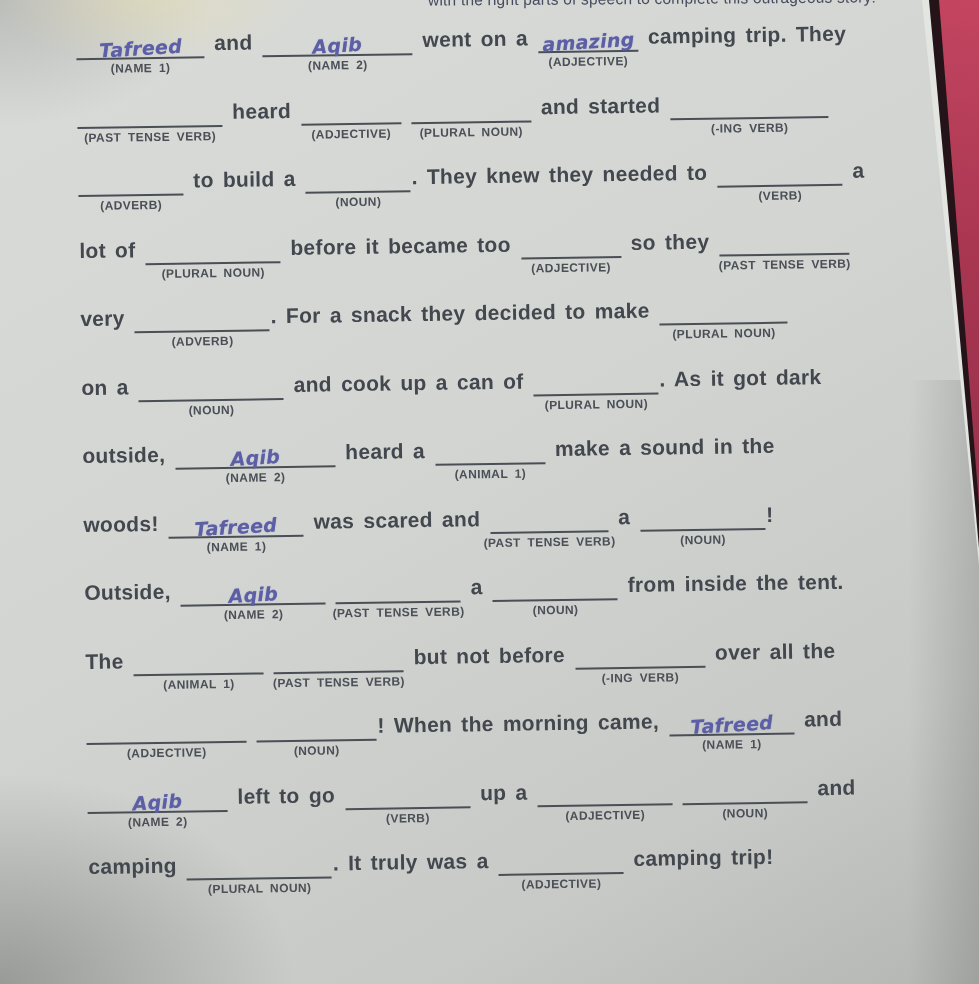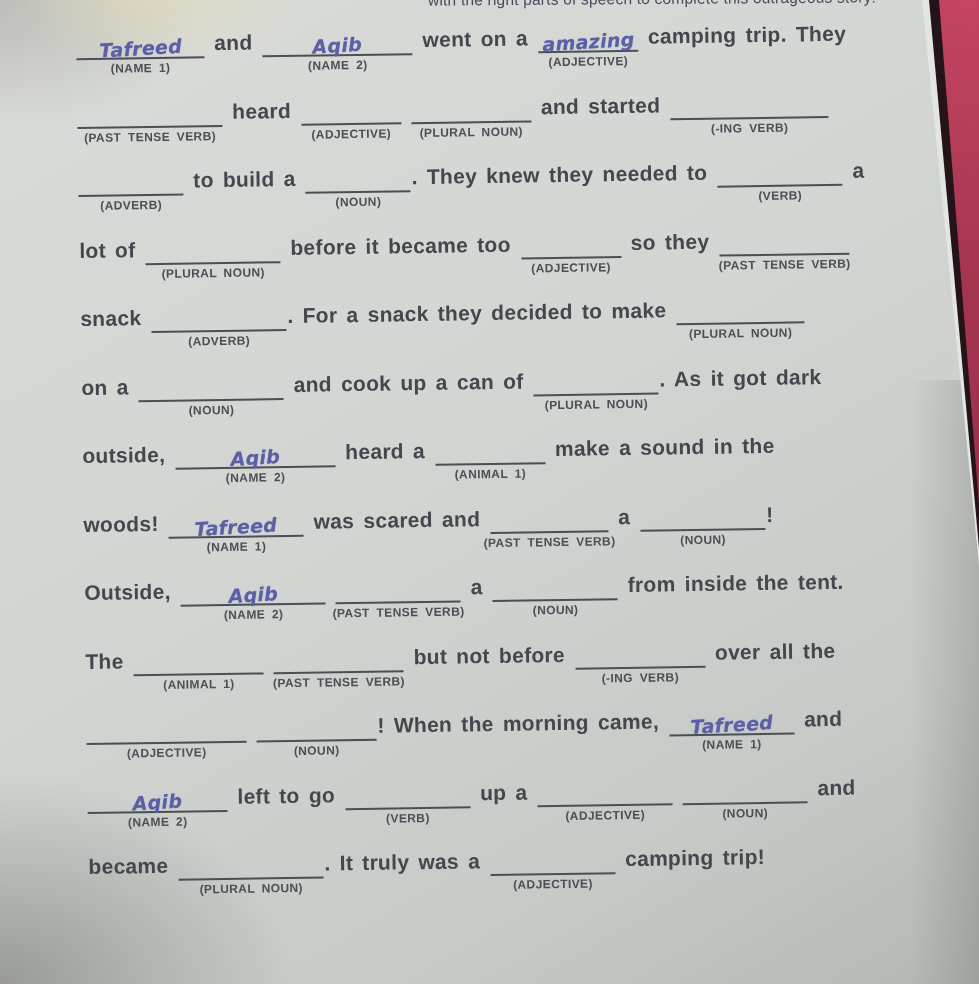--- a/index.html
+++ b/index.html
@@ -199,21 +199,21 @@
             <span class="blank-value"></span>
             <span class="blank-label">(ADJECTIVE)</span>
           </span>
           <span class="seg-text">so they</span>
           <span class="blank" style="width: 130px;">
             <span class="blank-value"></span>
             <span class="blank-label">(PAST TENSE VERB)</span>
           </span>
         </div>
         <div class="story-line">
-          <span class="seg-text">snack</span>
+          <span class="seg-text">very</span>
           <span class="blank" style="width: 135px;">
             <span class="blank-value"></span>
             <span class="blank-label">(ADVERB)</span>
           </span>
           <span class="seg-text punct-lead">. For a snack they decided to make</span>
           <span class="blank" style="width: 128px;">
             <span class="blank-value"></span>
             <span class="blank-label">(PLURAL NOUN)</span>
           </span>
         </div>
@@ -326,21 +326,21 @@
             <span class="blank-value"></span>
             <span class="blank-label">(ADJECTIVE)</span>
           </span>
           <span class="blank" style="width: 125px;">
             <span class="blank-value"></span>
             <span class="blank-label">(NOUN)</span>
           </span>
           <span class="seg-text">and</span>
         </div>
         <div class="story-line">
-          <span class="seg-text">became</span>
+          <span class="seg-text">camping</span>
           <span class="blank" style="width: 145px;">
             <span class="blank-value"></span>
             <span class="blank-label">(PLURAL NOUN)</span>
           </span>
           <span class="seg-text punct-lead">. It truly was a</span>
           <span class="blank" style="width: 125px;">
             <span class="blank-value"></span>
             <span class="blank-label">(ADJECTIVE)</span>
           </span>
           <span class="seg-text">camping trip!</span>

